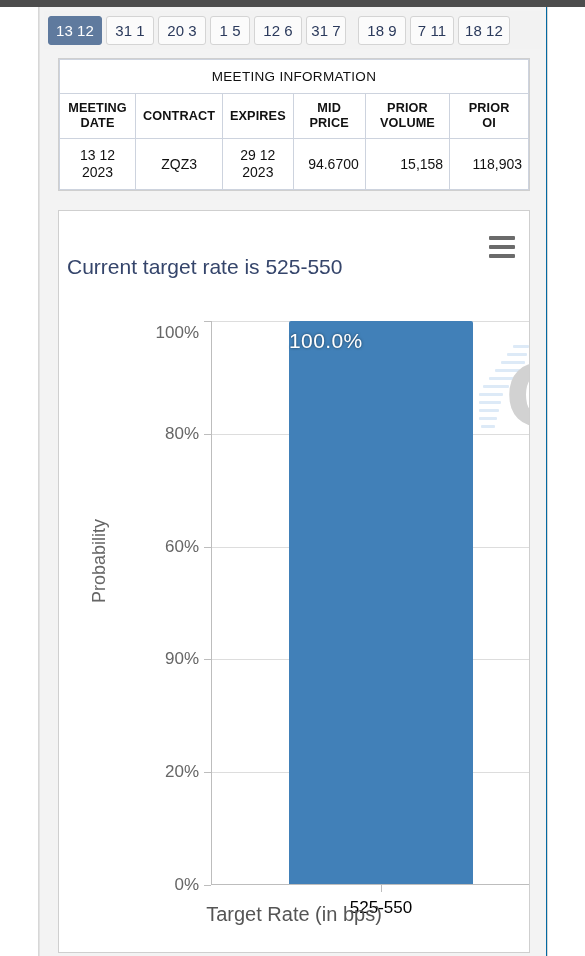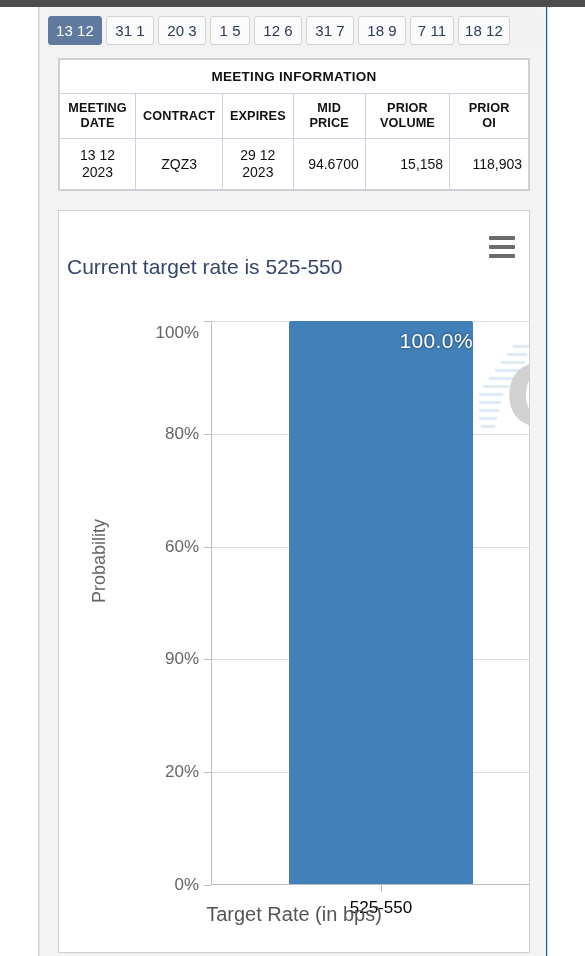--- a/index.html
+++ b/index.html
@@ -93,21 +93,21 @@
   table.meeting-table th {
     border: 1px solid #cdd3de;
     font-size: 13.5px;
     color: #111111;
     padding: 6px 6px;
     text-align: center;
     vertical-align: middle;
     background: #ffffff;
   }
   table.meeting-table th.title-cell {
-    font-weight: bold;
+    font-weight: normal;
     font-size: 13.5px;
     letter-spacing: 0.3px;
     padding: 9px 4px;
   }
   table.meeting-table th.col-head {
     font-weight: bold;
     font-size: 12.7px;
     line-height: 15px;
     padding: 7px 3px;
     letter-spacing: 0.1px;
@@ -265,21 +265,21 @@
     bottom: 1px;
     width: 184px;
     background: #4180b8;
     border-radius: 2px 2px 0 0;
   }
   #bar-0-label {
     position: absolute;
     left: 0;
     top: 8px;
     width: 184px;
-    text-align: right;
+    text-align: left;
     font-size: 21px;
     color: #ffffff;
     text-shadow: 0 0 3px rgba(0,0,0,0.55);
     letter-spacing: 0.4px;
   }
   .x-tick-mark {
     position: absolute;
     top: 100%;
     width: 1px;
     height: 7px;
@@ -321,21 +321,21 @@
       </div>
       <div class="tab" style="left:114px; width:48px;">
         <span>20 3</span>
       </div>
       <div class="tab" style="left:166px; width:40px;">
         <span>1 5</span>
       </div>
       <div class="tab" style="left:210px; width:48px;">
         <span>12 6</span>
       </div>
-      <div class="tab" style="left:262px; width:48px;">
+      <div class="tab" style="left:262px; width:40px;">
         <span>31 7</span>
       </div>
       <div class="tab" style="left:314px; width:48px;">
         <span>18 9</span>
       </div>
       <div class="tab" style="left:366px; width:44px;">
         <span>7 11</span>
       </div>
       <div class="tab" style="left:414px; width:52px;">
         <span>18 12</span>

